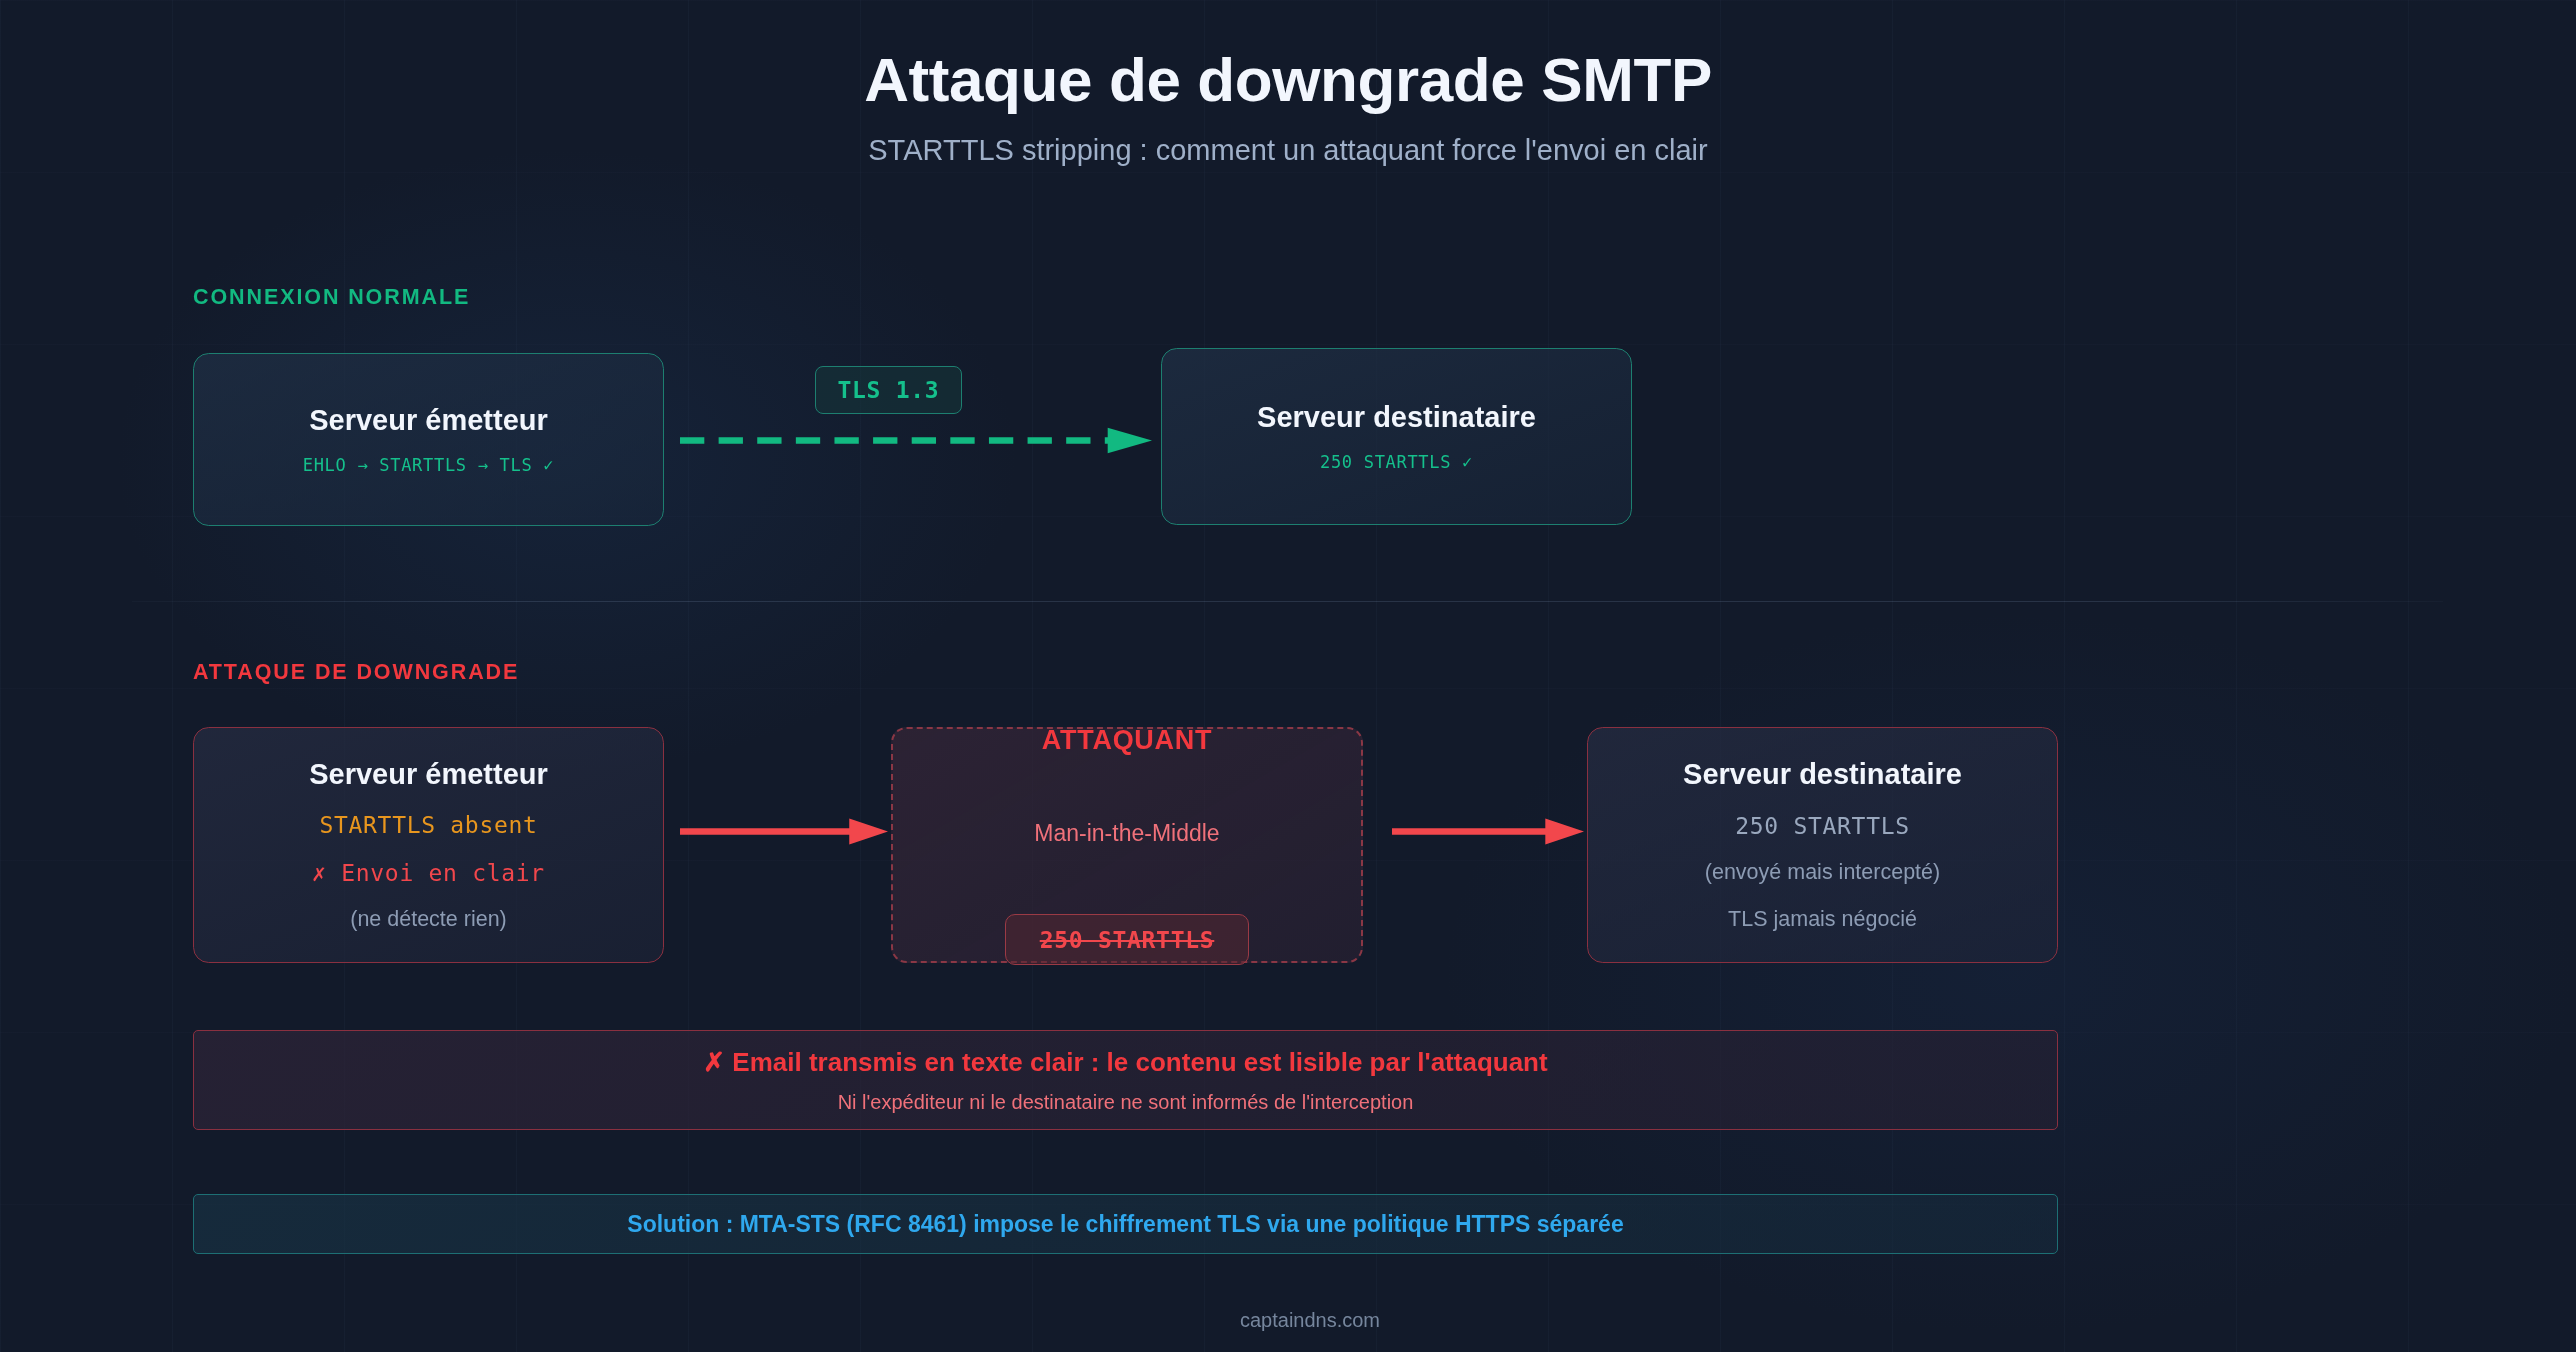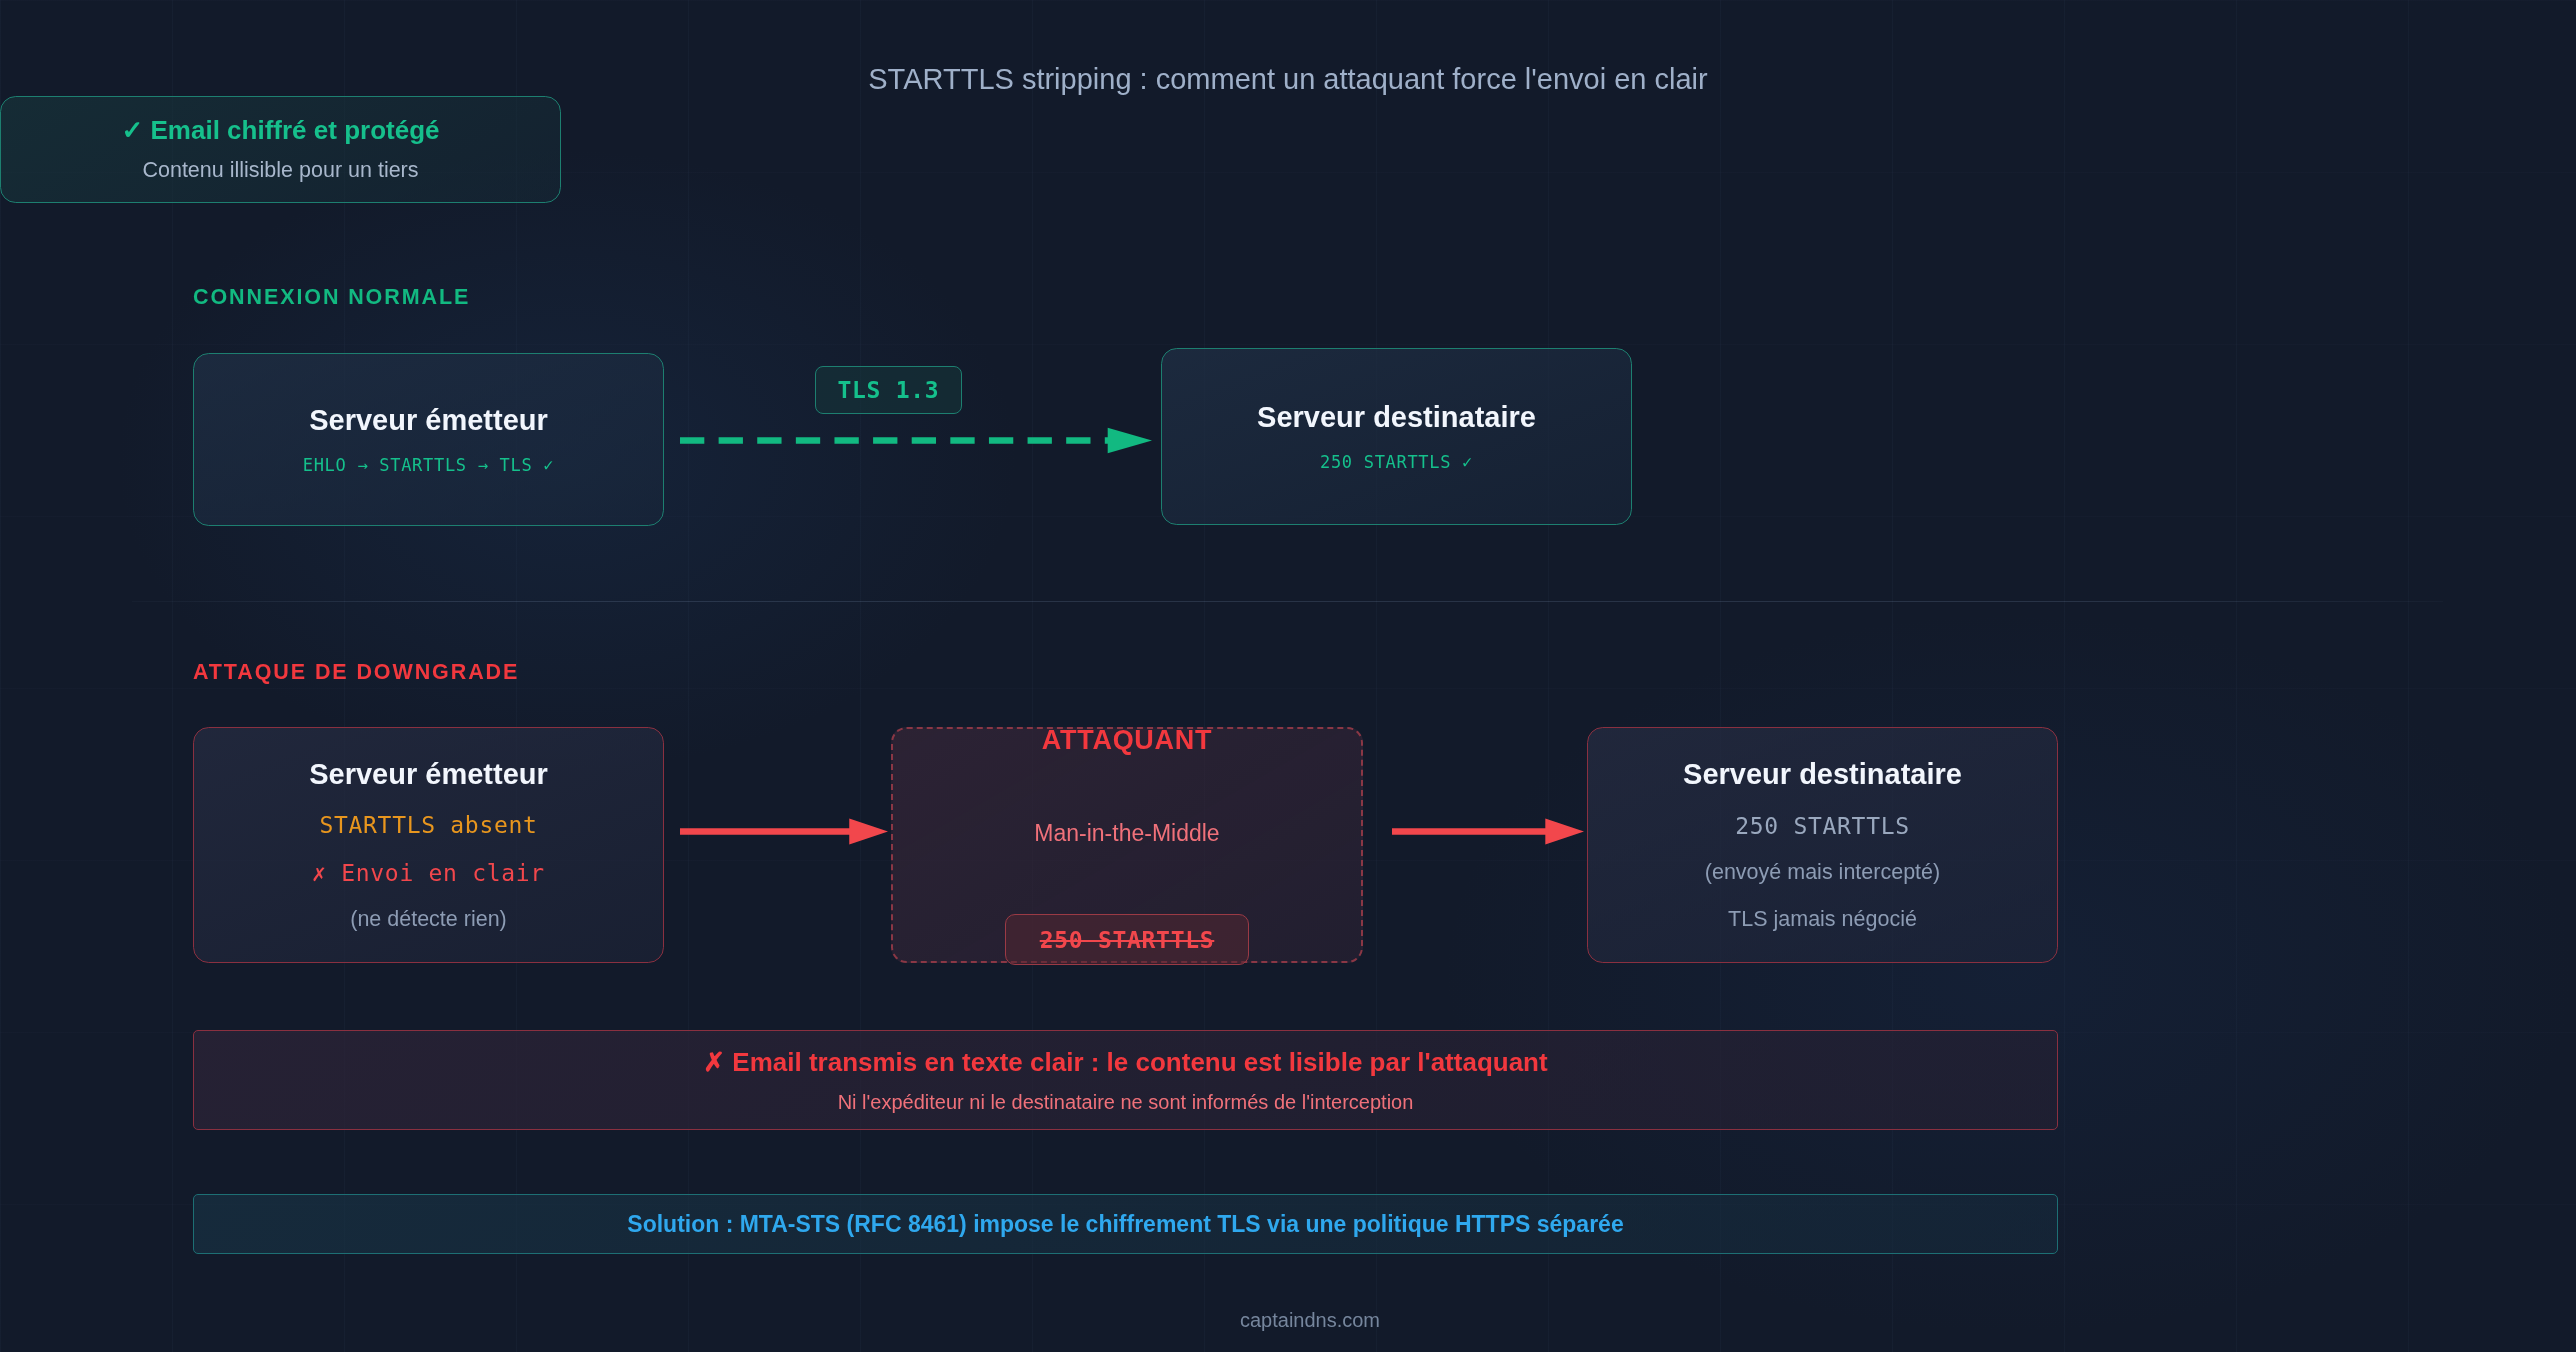--- a/index.html
+++ b/index.html
@@ -227,20 +227,21 @@
 </style>
 </head>
 <body>
 
 <div class="bg-grid"></div>
 <div class="bg-glow"></div>
 
 <div class="page">
 
   <div class="header">
+    <div class="title">Attaque de downgrade SMTP</div>
     <div class="subtitle">STARTTLS stripping : comment un attaquant force l'envoi en clair</div>
   </div>
 
   <div class="section-label ok">CONNEXION NORMALE</div>
 
   <div class="card ok" id="sender-normal">
     <div class="card-title">Serveur émetteur</div>
     <div class="line mono">EHLO → STARTTLS → TLS ✓</div>
   </div>
 
@@ -249,24 +250,20 @@
   <svg id="arrow-normal" viewBox="0 0 660 40">
     <line x1="0" y1="20" x2="600" y2="20" stroke="#12b981" stroke-width="9" stroke-dasharray="34 20"></line>
     <polygon points="598,2 660,20 598,38" fill="#12b981"></polygon>
   </svg>
 
   <div class="card ok" id="receiver-normal">
     <div class="card-title">Serveur destinataire</div>
     <div class="line mono">250 STARTTLS ✓</div>
   </div>
 
-  <div id="success-card">
-    <div class="ok-head">✓ Email chiffré et protégé</div>
-    <div class="ok-sub">Contenu illisible pour un tiers</div>
-  </div>
 
   <div class="divider"></div>
 
   <div class="section-label bad">ATTAQUE DE DOWNGRADE</div>
 
   <div class="card bad" id="sender-attack">
     <div class="card-title">Serveur émetteur</div>
     <div class="l-warn mono">STARTTLS absent</div>
     <div class="l-err mono">✗ Envoi en clair</div>
     <div class="l-muted">(ne détecte rien)</div>

